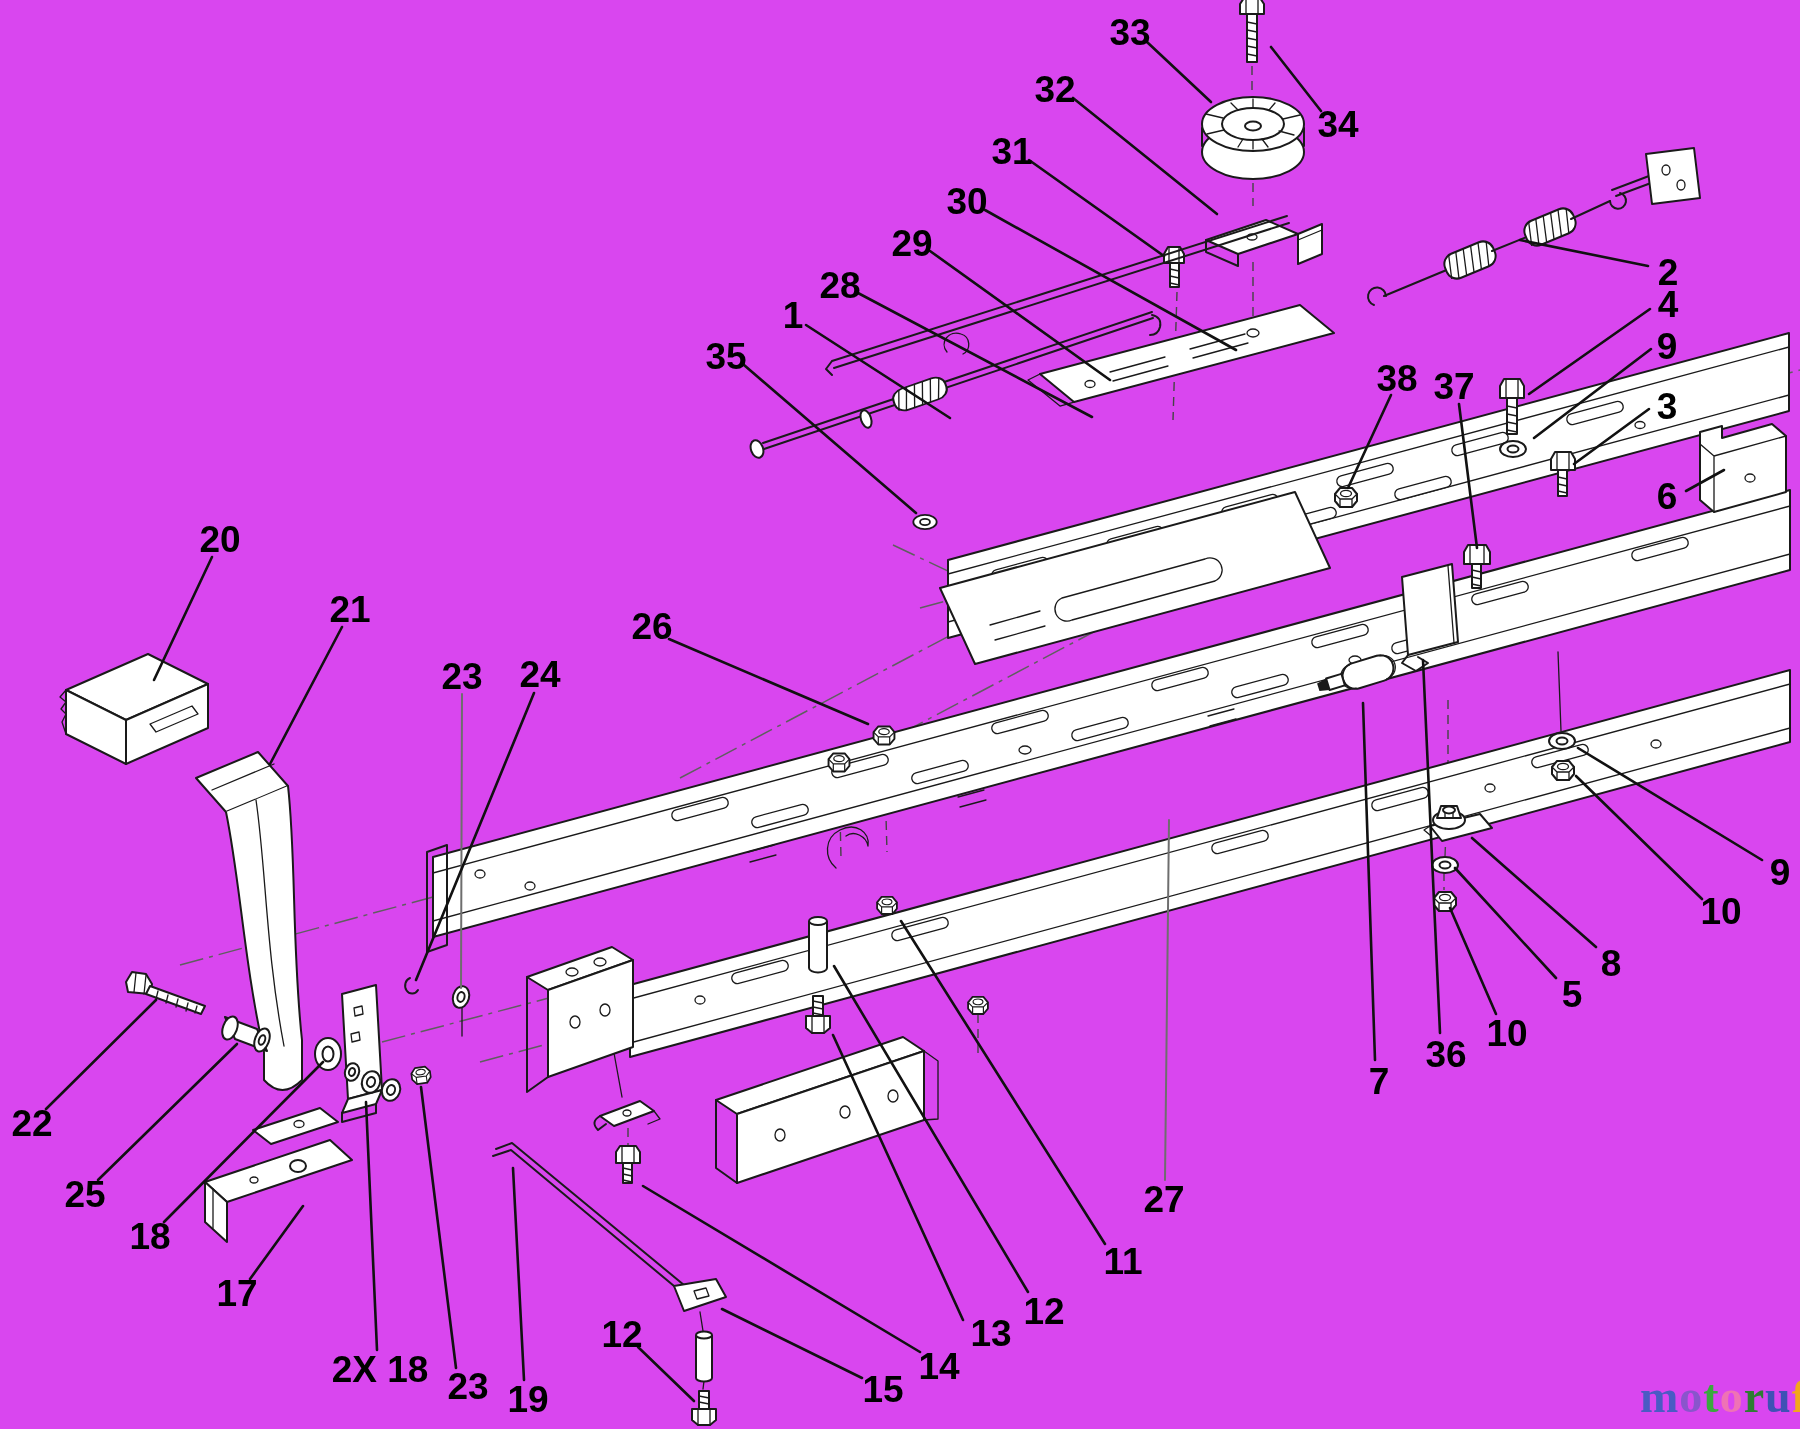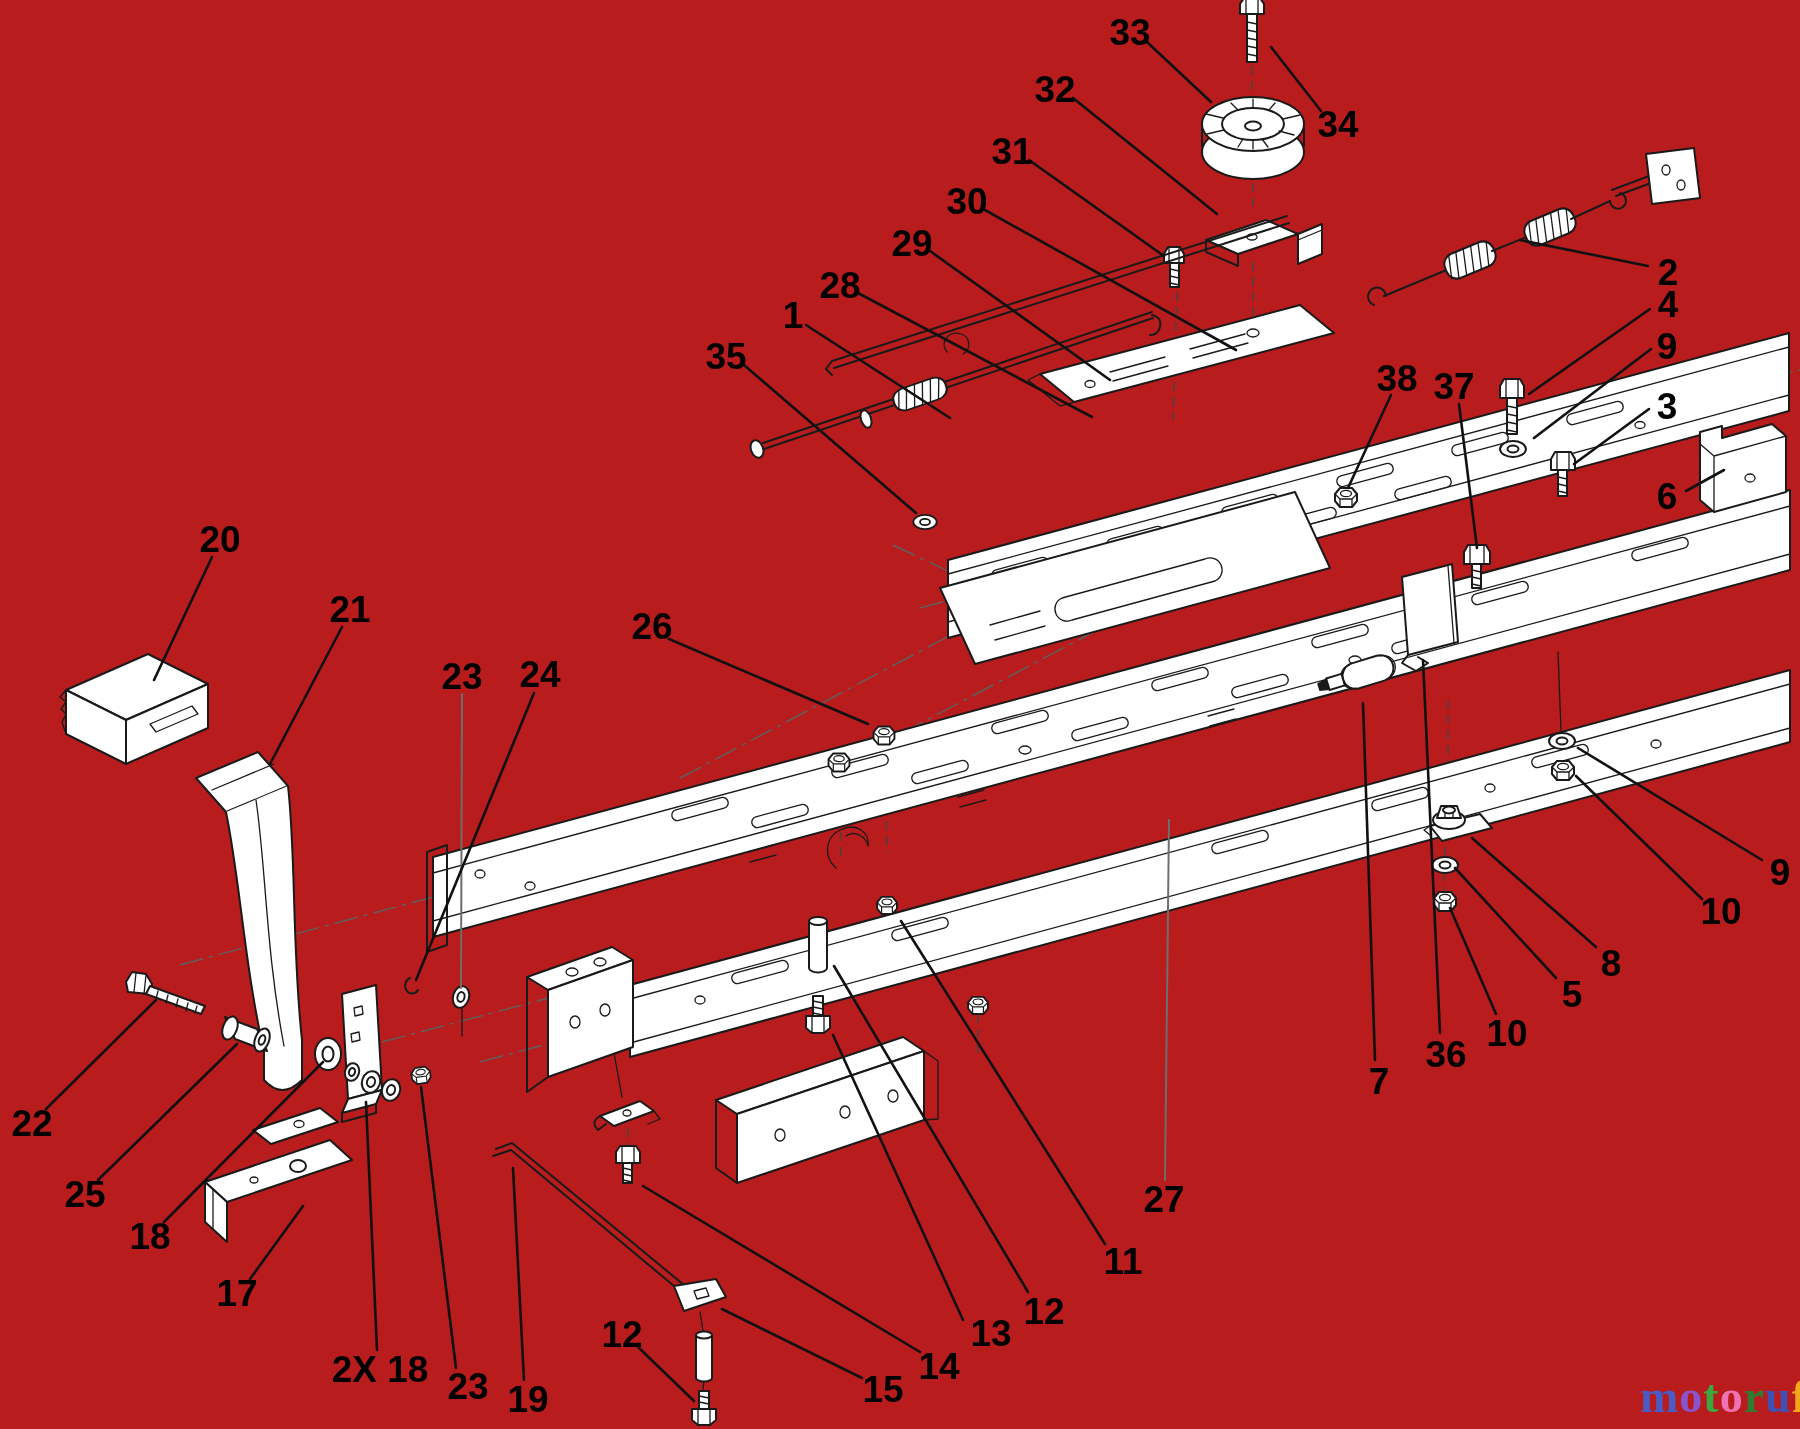--- a/index.html
+++ b/index.html
@@ -1,16 +1,16 @@
 <!DOCTYPE html>
 <html><head>
 <meta charset="utf-8">
 <style>
   html,body{margin:0;padding:0;background:#fff;}
-  #stage{position:relative;width:1800px;height:1429px;background:#b91c1c;overflow:hidden;}
+  #stage{position:relative;width:1800px;height:1429px;background:#d946ef;overflow:hidden;}
   svg{display:block;}
   .ln{fill:none;stroke:#1a1a1a;stroke-width:2;stroke-linejoin:round;stroke-linecap:round;}
   .fw{fill:#ffffff;stroke:#1a1a1a;stroke-width:2;stroke-linejoin:round;}
   .thin{stroke-width:1.3;}
   .dd{fill:none;stroke:#5f5f5f;stroke-width:1.5;stroke-dasharray:24 6 4 6;}
   .axis{fill:none;stroke:#444;stroke-width:1.4;stroke-dasharray:9 6;}
   .callout-text{font-family:"Liberation Sans",sans-serif;font-weight:bold;font-size:37px;fill:#000;}
   .logo-main{font-family:"Liberation Serif",serif;font-weight:bold;font-size:46px;letter-spacing:1px;}
   .logo-suffix{font-family:"Liberation Serif",serif;font-weight:bold;font-size:21px;}
 </style>

